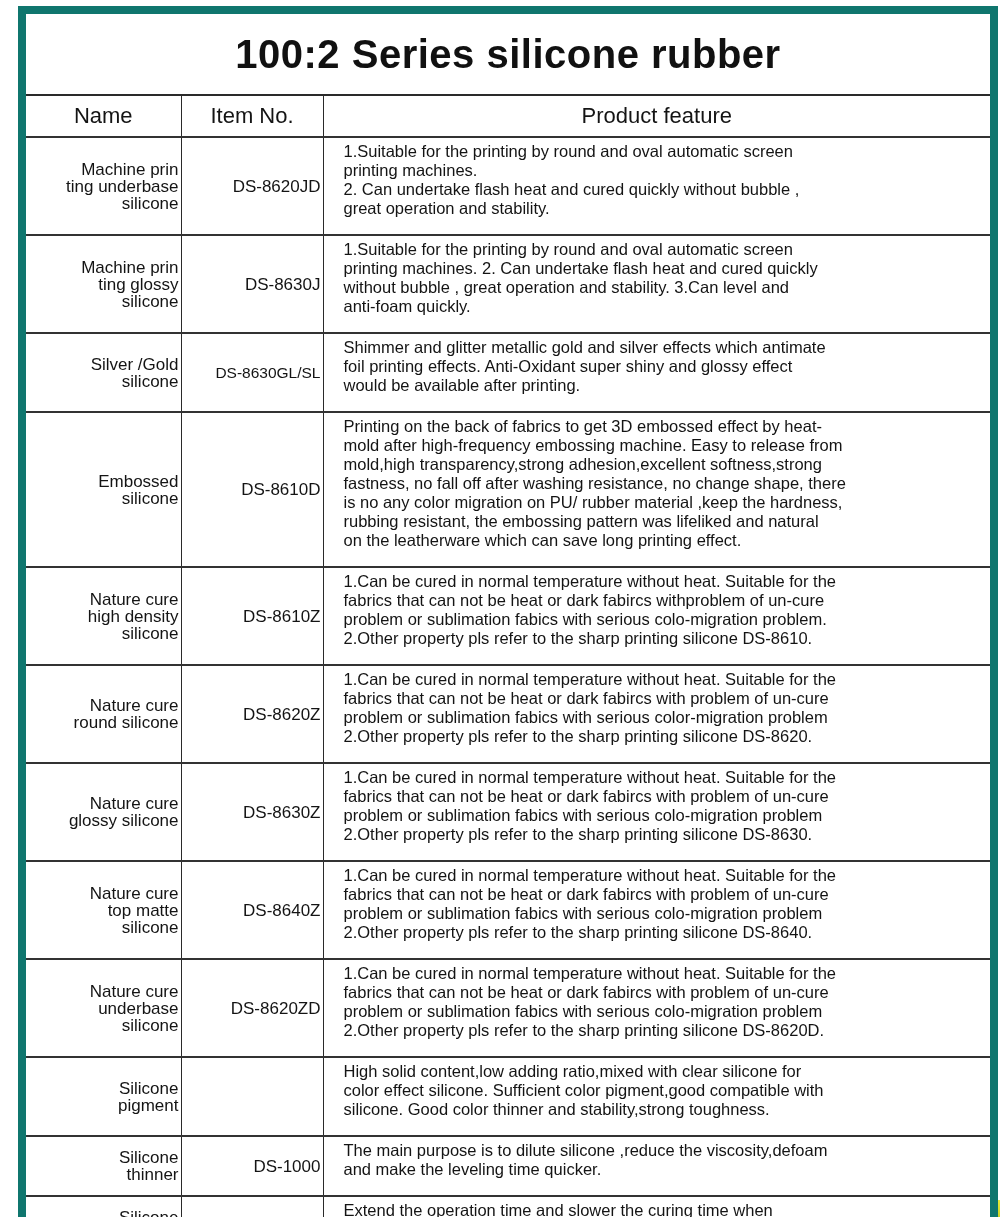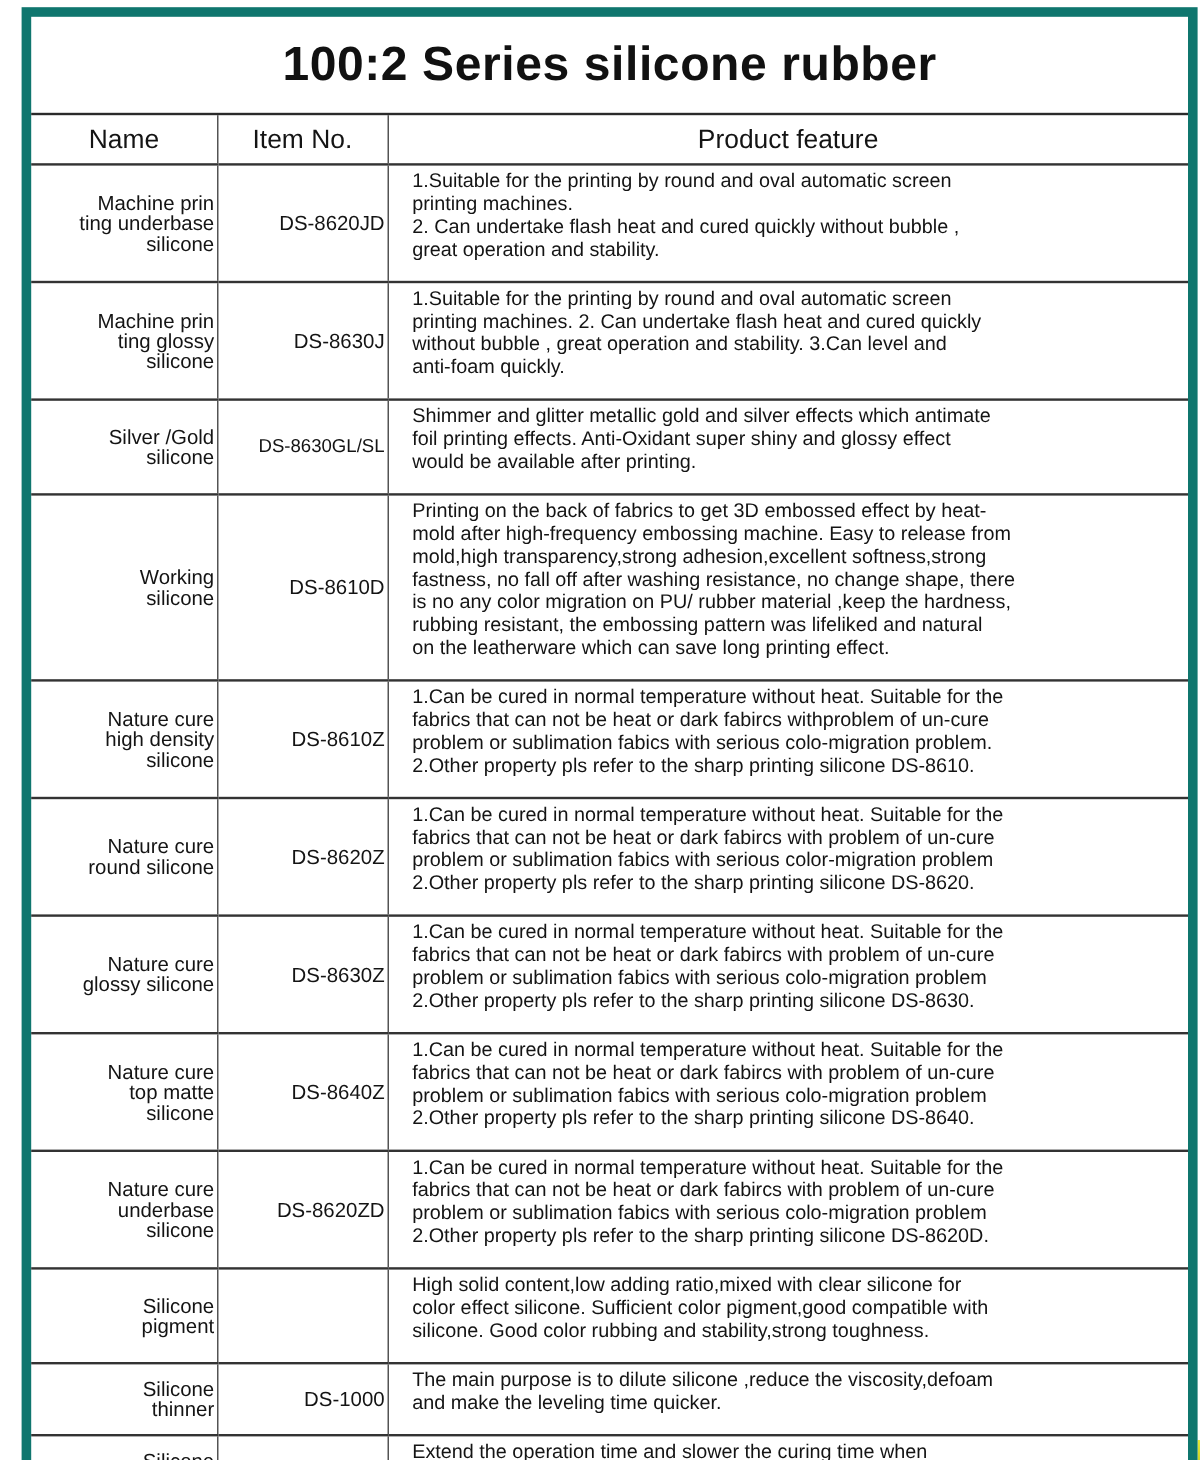--- a/index.html
+++ b/index.html
@@ -153,21 +153,21 @@
       </tr>
       <tr class="r3">
         <td class="name">Silver /Gold
 silicone</td>
         <td class="item small">DS-8630GL/SL</td>
         <td class="feat">Shimmer and glitter metallic gold and silver effects which antimate
 foil printing effects. Anti-Oxidant   super shiny and glossy effect
 would be available after printing.</td>
       </tr>
       <tr class="r4">
-        <td class="name">Working
+        <td class="name">Embossed
 silicone</td>
         <td class="item">DS-8610D</td>
         <td class="feat">Printing on the back of fabrics to get 3D embossed effect by heat-
 mold after high-frequency embossing machine. Easy to release from
 mold,high transparency,strong adhesion,excellent softness,strong
 fastness, no fall off after washing resistance, no change shape, there
 is no any color migration on PU/ rubber material ,keep the hardness,
 rubbing resistant, the embossing pattern was lifeliked and natural
 on the leatherware which can save long printing effect.</td>
       </tr>
@@ -218,21 +218,21 @@
 fabrics that can not be heat or dark fabircs with problem of  un-cure
 problem or sublimation fabics with serious colo-migration problem
 2.Other property pls refer to the sharp printing silicone DS-8620D.</td>
       </tr>
       <tr class="r10">
         <td class="name">Silicone
 pigment</td>
         <td class="item"></td>
         <td class="feat">High solid content,low adding ratio,mixed with clear silicone for
 color effect silicone. Sufficient color pigment,good compatible with
-silicone. Good color rubbing and stability,strong toughness.</td>
+silicone. Good color thinner and stability,strong toughness.</td>
       </tr>
       <tr class="r11">
         <td class="name">Silicone
 thinner</td>
         <td class="item">DS-1000</td>
         <td class="feat">The main purpose is to dilute silicone ,reduce the viscosity,defoam
 and make the leveling time quicker.</td>
       </tr>
       <tr class="r13">
         <td class="name">Silicone

